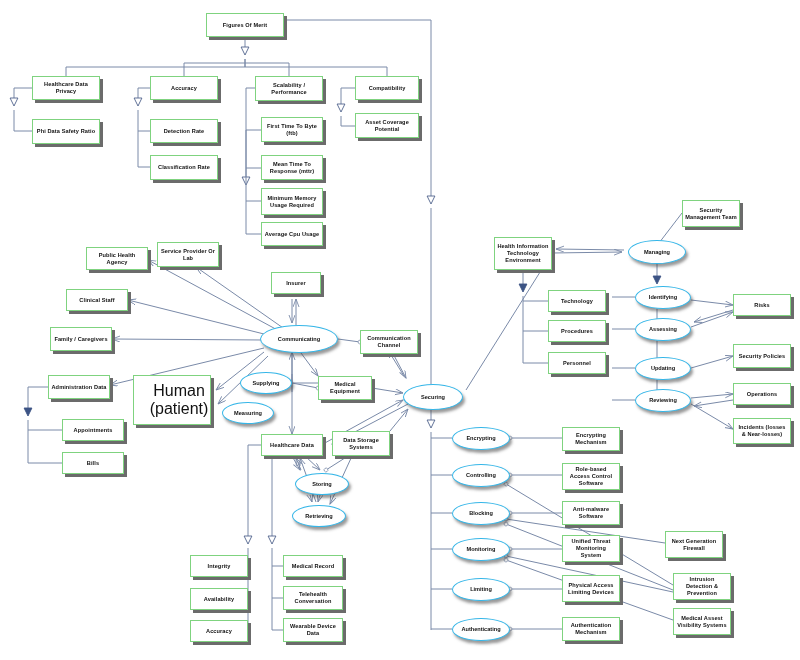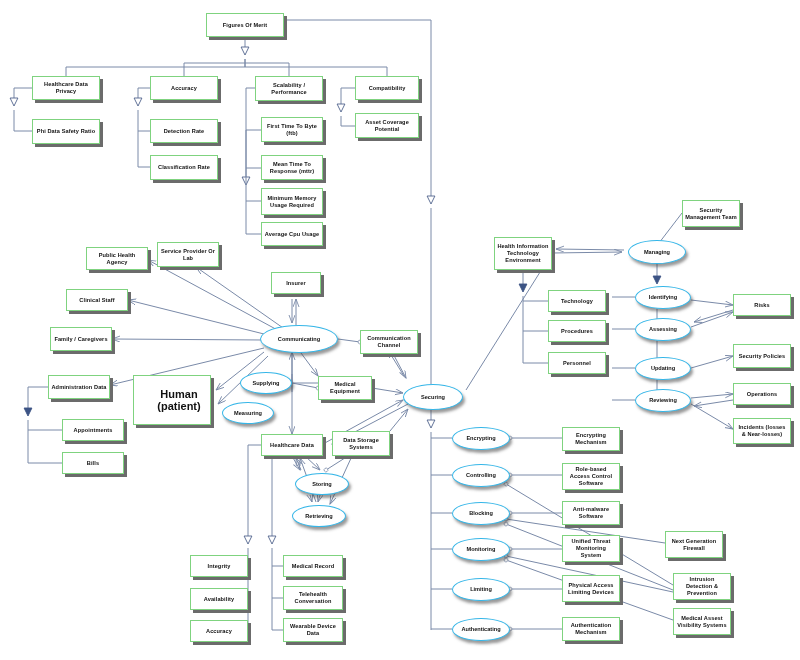--- a/index.html
+++ b/index.html
@@ -6,21 +6,21 @@
   html,body{margin:0;padding:0;background:#ffffff;}
   body{font-family:"Liberation Sans","DejaVu Sans",sans-serif;}
   #canvas{position:relative;width:800px;height:660px;background:#ffffff;overflow:hidden;}
   #edges{position:absolute;left:0;top:0;width:800px;height:660px;}
   .node{position:absolute;box-sizing:border-box;display:flex;align-items:center;justify-content:center;text-align:center;z-index:3;}
   .box{background:#ffffff;border:1.3px solid #7fd37f;box-shadow:3px 3px 0 0 #6b6b6b;
        font-size:5.6px;font-weight:bold;color:#111;line-height:1.25;letter-spacing:.1px;padding:1px 2px;}
   .ell{background:#ffffff;border:1.3px solid #35b6e8;border-radius:50%;
        font-size:5.6px;font-weight:bold;color:#111;line-height:1.2;
        box-shadow:2px 3px 3px rgba(70,70,70,.55);}
-  .big{font-size:11px;font-weight:bold;letter-spacing:0px;line-height:1.12;padding-left:16px;}
+  .big{font-size:16px;font-weight:normal;letter-spacing:0px;line-height:1.12;padding-left:16px;}
   .lbl{pointer-events:none;}
 </style>
 </head>
 <body>
 
 <div id="canvas">
 
   <svg id="edges" viewBox="0 0 800 660" xmlns="http://www.w3.org/2000/svg">
     <defs>
       <marker id="oarrow" markerWidth="9" markerHeight="9" refX="8" refY="3" orient="auto">

